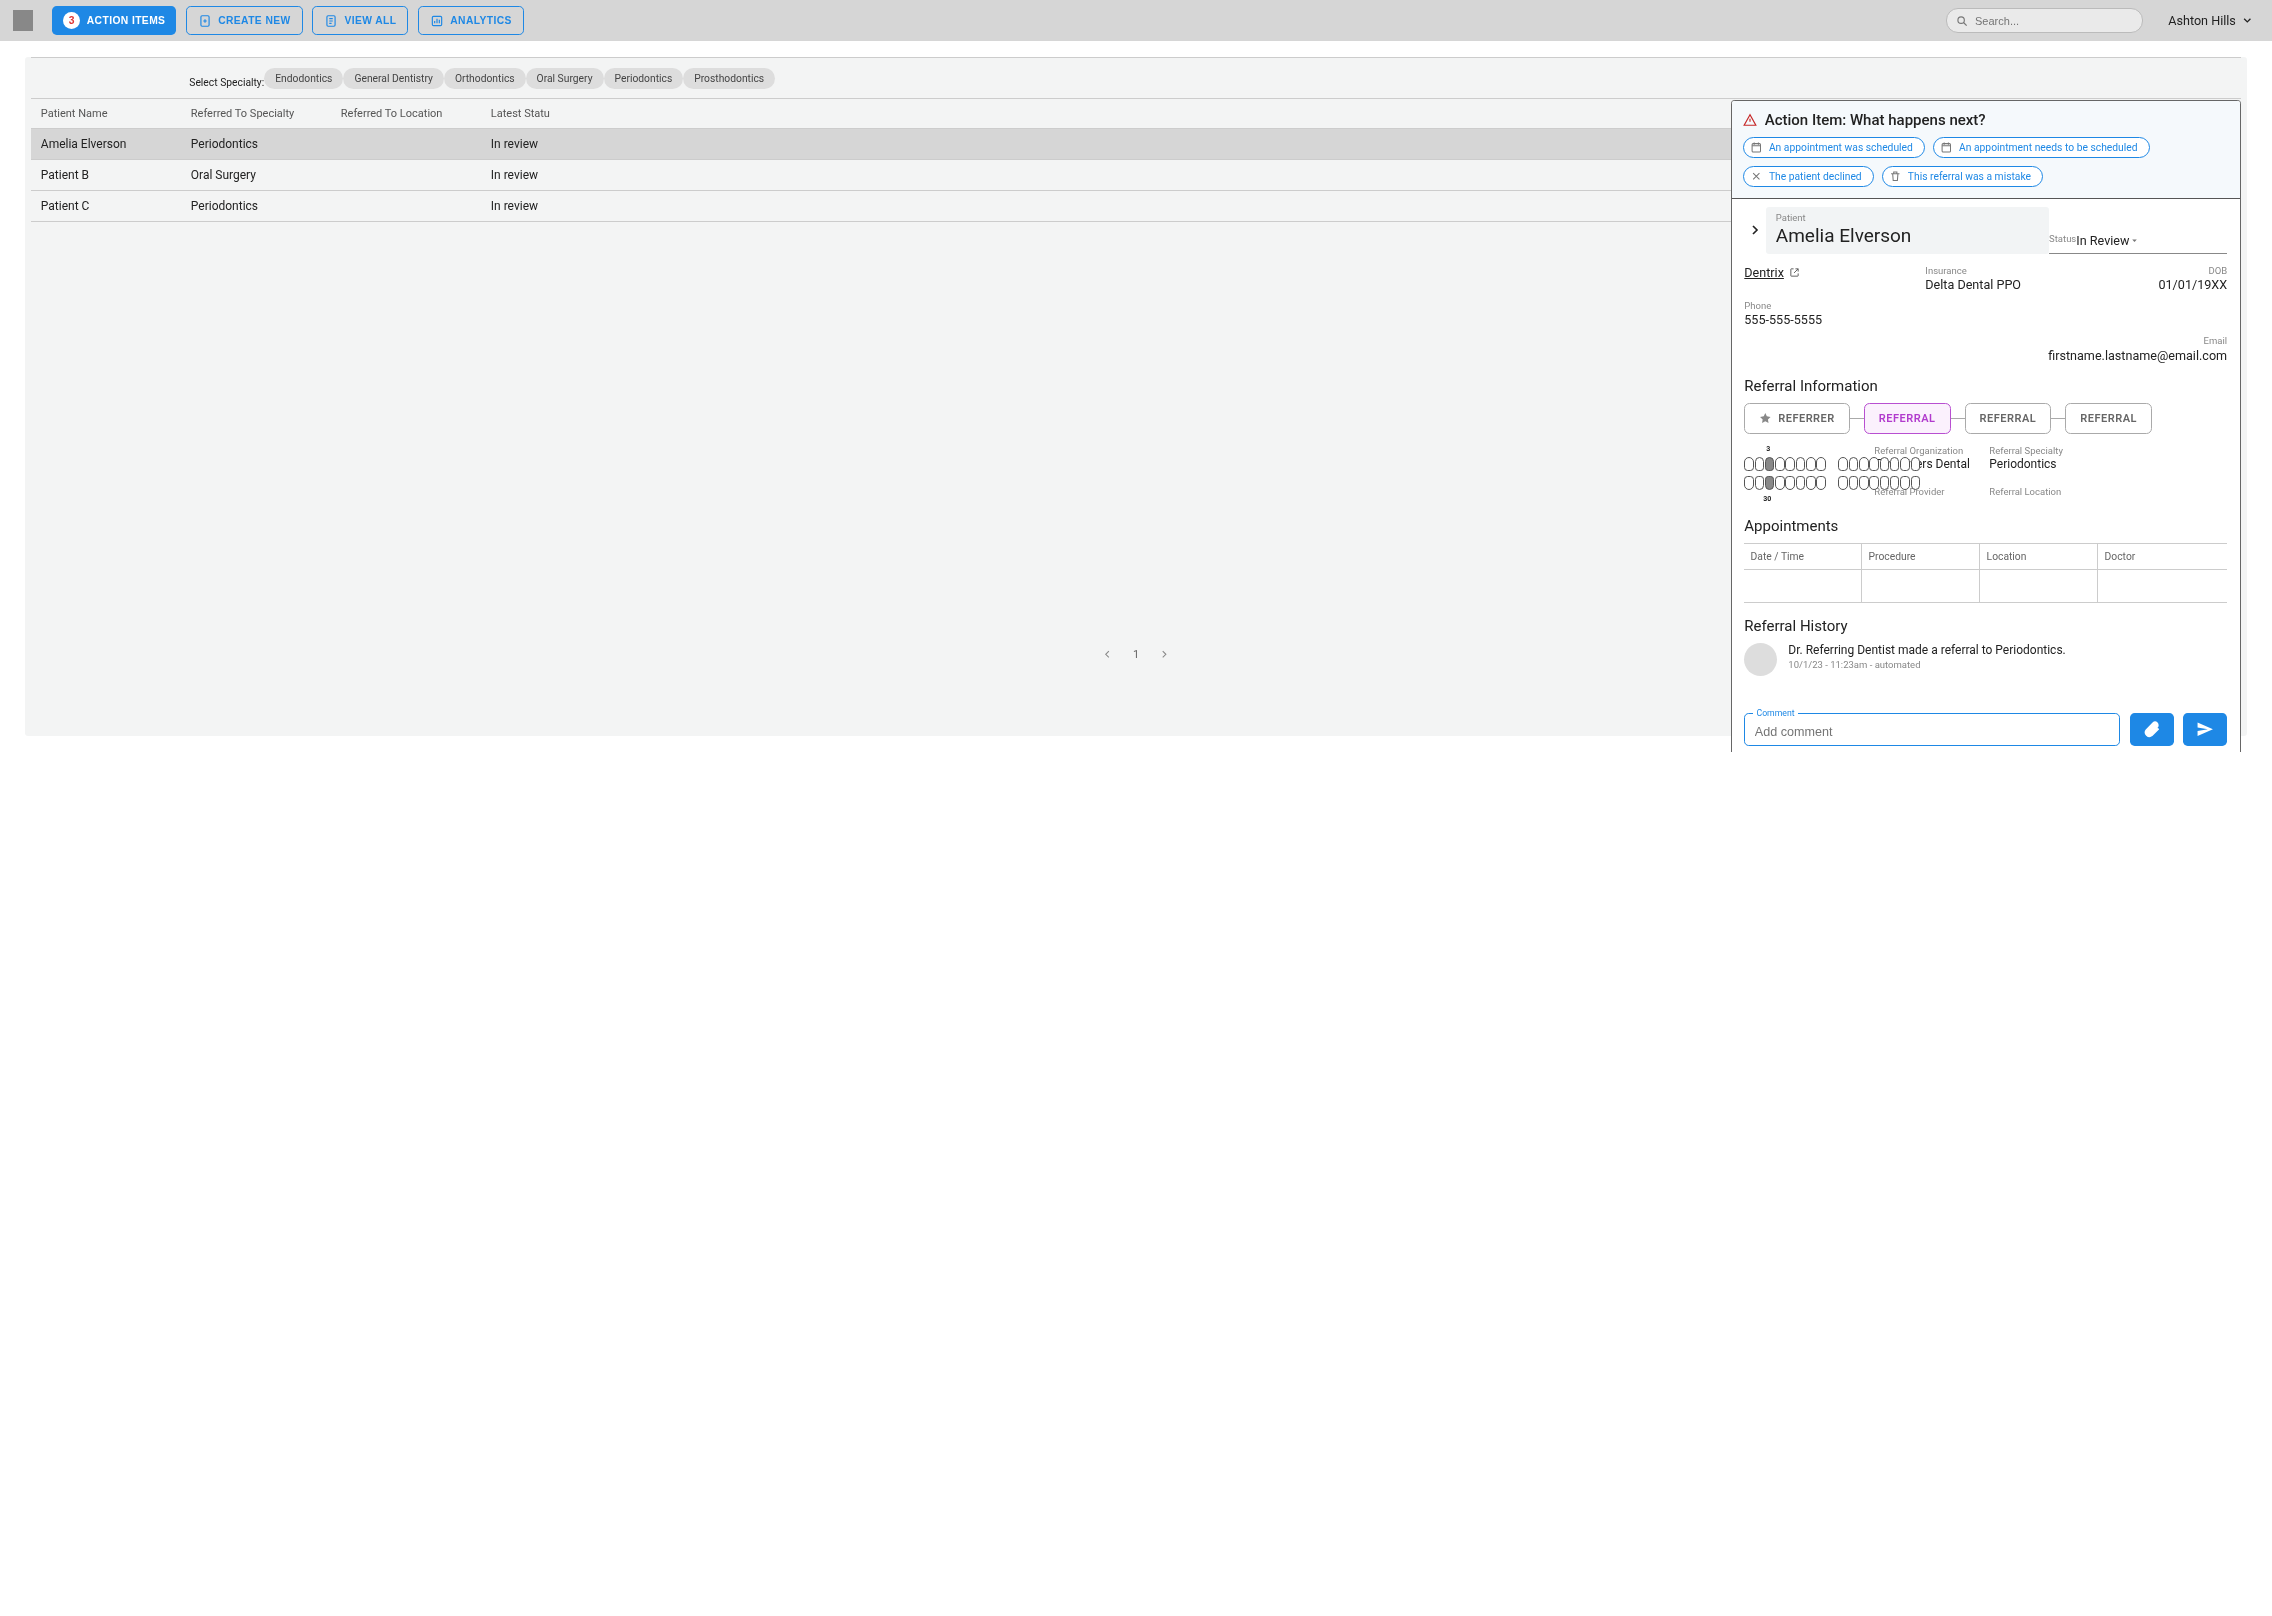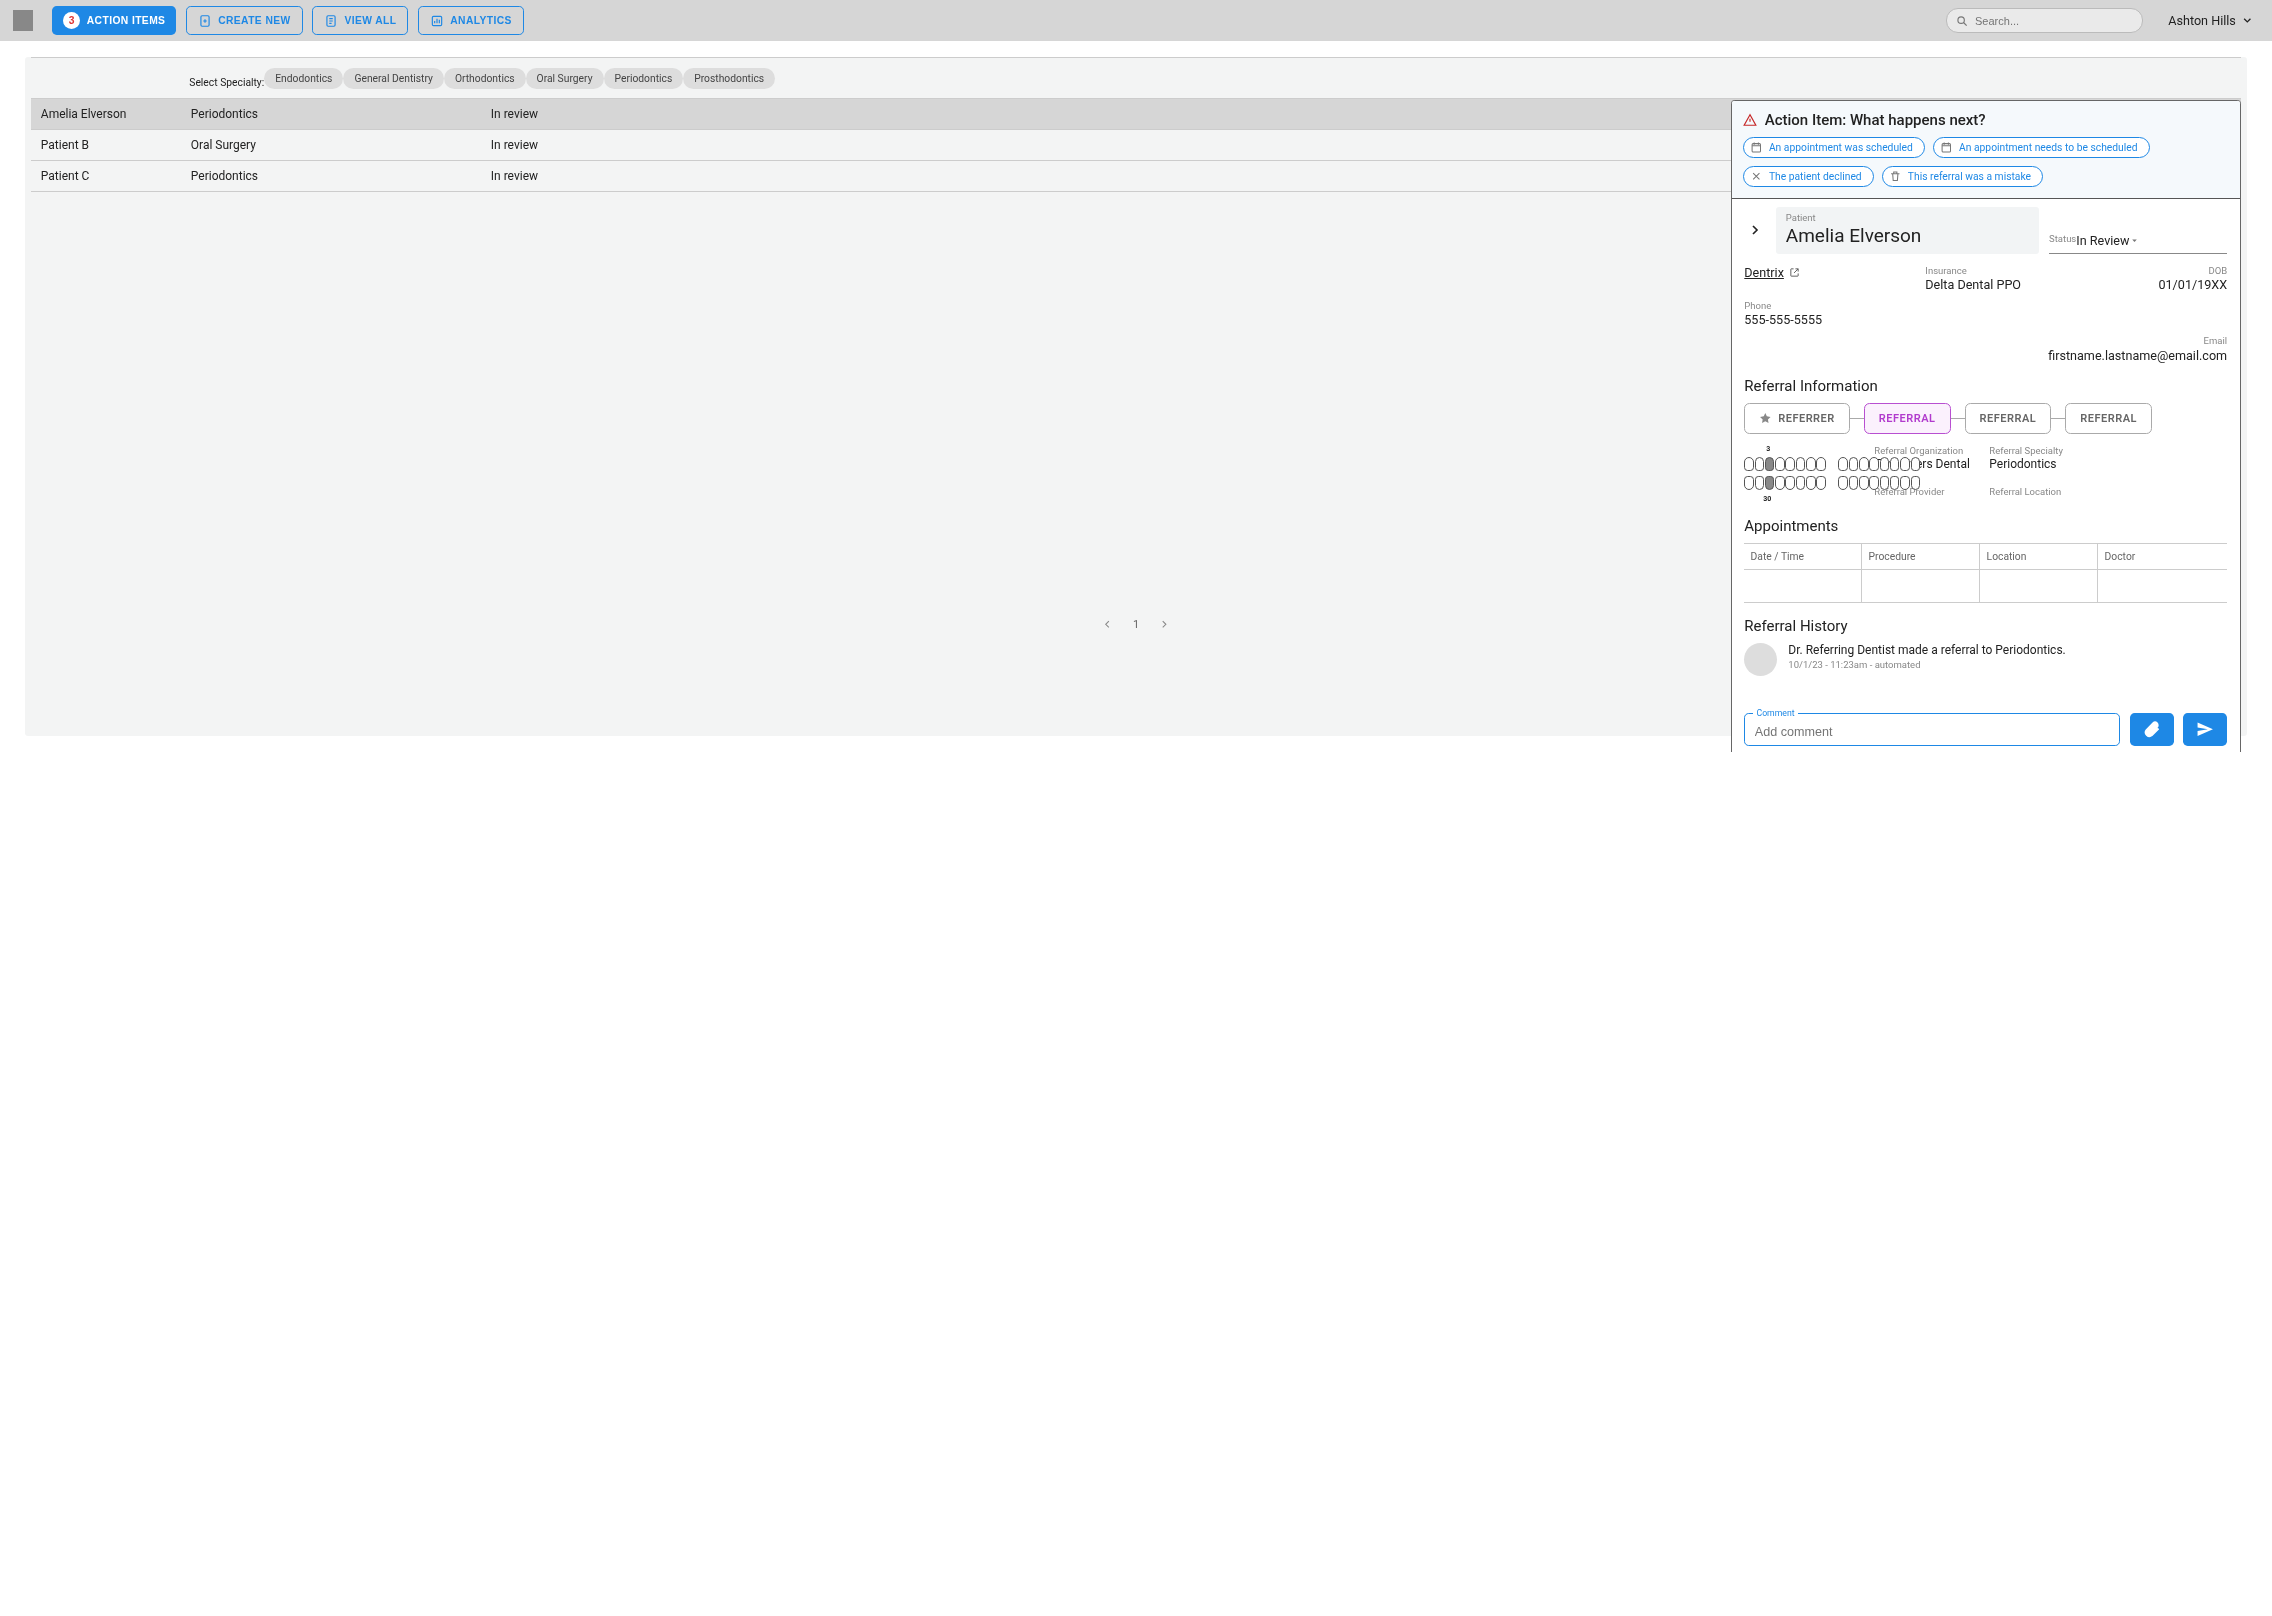--- a/index.html
+++ b/index.html
@@ -182,21 +182,21 @@
     font-size: 10.3px;
     cursor: pointer;
     background: #fff;
   }
   .pill .pill-icon { width:12.6px; height:12.6px; color:#777; display:inline-flex; }
 
   .panel-body { padding: 8px 12.6px 0 12.6px; }
   .patient-row {
     display: flex;
     align-items: flex-end;
-    gap: 10px;
+    gap: 0;
   }
   .chev-btn {
     width:22px;height:22px;border:none;background:transparent;cursor:pointer;
     display:flex;align-items:center;justify-content:center;
     align-self:center;
   }
   .patient-block {
     flex: 1;
     background: #f2f4f5;
     border-radius: 3.2px;
@@ -395,20 +395,27 @@
     <span class="filter-label">Select Specialty:</span>
     <span class="chip">Endodontics</span>
     <span class="chip">General Dentistry</span>
     <span class="chip">Orthodontics</span>
     <span class="chip">Oral Surgery</span>
     <span class="chip">Periodontics</span>
     <span class="chip">Prosthodontics</span>
   </div>
 
   <div class="table-wrap">
+    <div class="table-head">
+      <div>Patient Name</div>
+      <div>Referred To Specialty</div>
+      <div>Referred To Location</div>
+      <div>Latest Statu</div>
+      <div></div>
+    </div>
 
     <div class="table-row selected">
       <div>Amelia Elverson</div>
       <div>Periodontics</div>
       <div></div>
       <div>In review</div>
       <div></div>
     </div>
     <div class="table-row">
       <div>Patient B</div>

